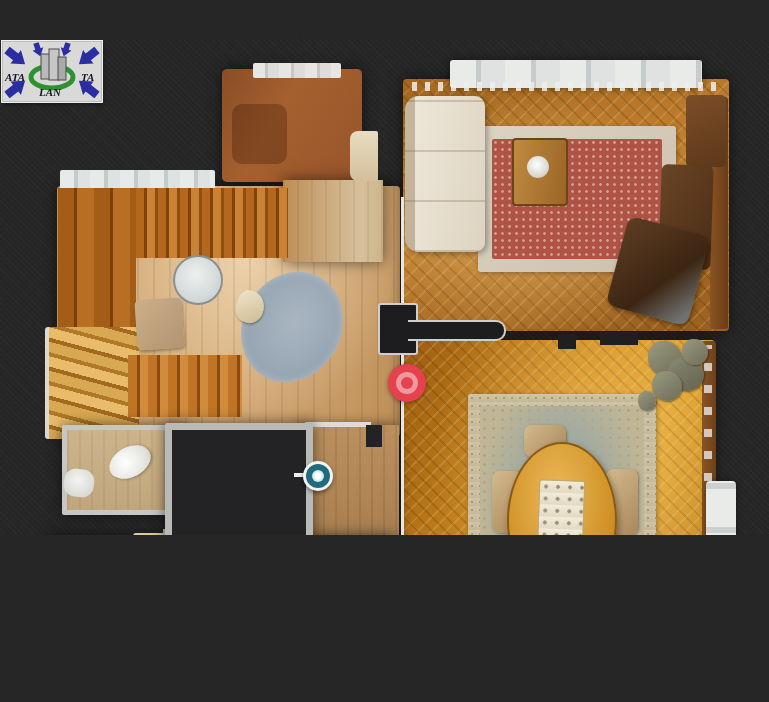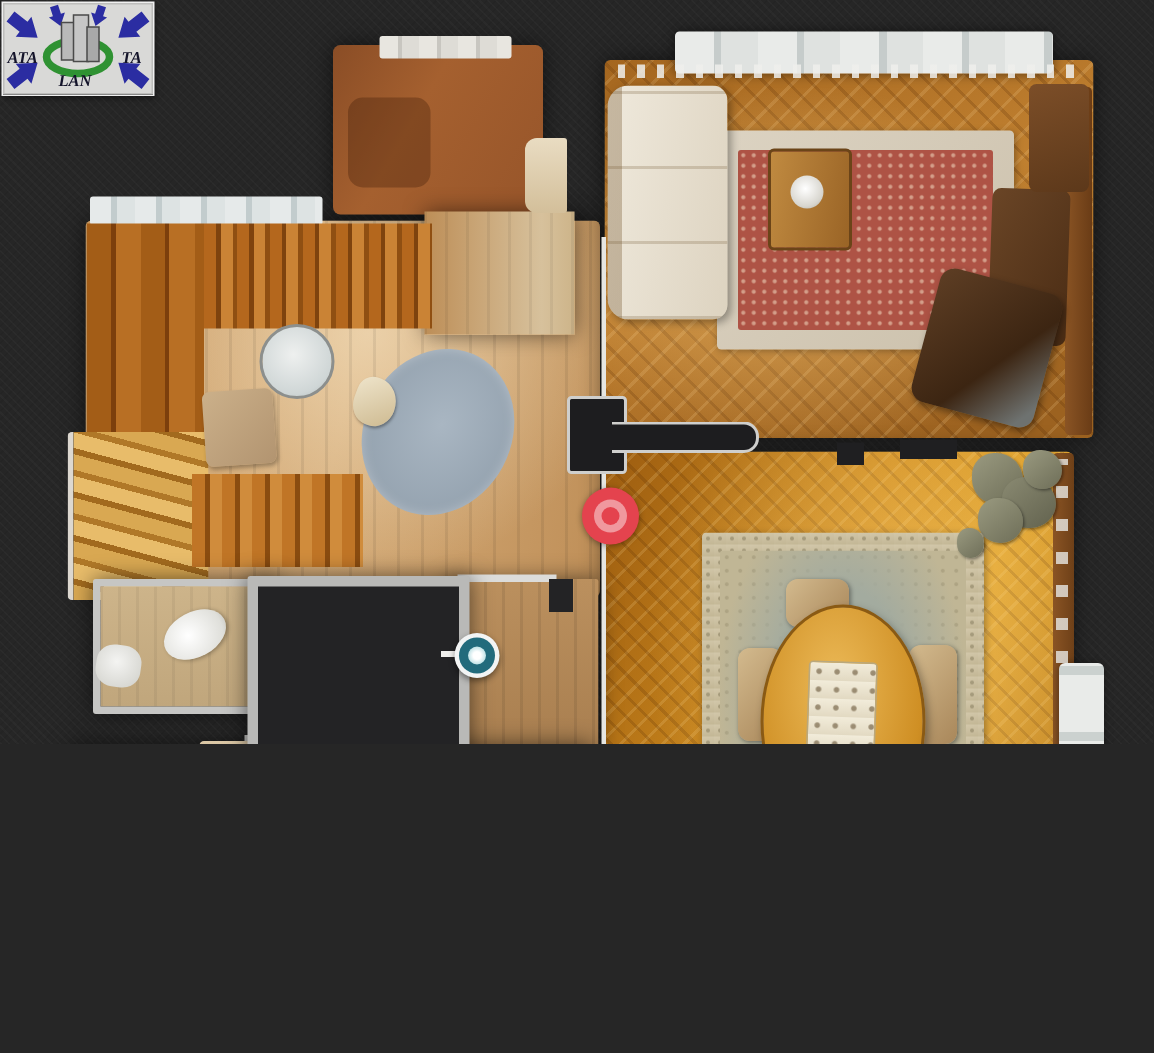--- a/index.html
+++ b/index.html
@@ -1,21 +1,21 @@
 <!DOCTYPE html>
 <html><head>
 <meta charset="utf-8">
 <style>
   html,body{margin:0;padding:0;background:#262626;}
   .stage{position:relative;width:769px;height:496px;overflow:hidden;
     background-color:#262626;
     background-image:
       repeating-linear-gradient(45deg, rgba(255,255,255,0.025) 0 1px, transparent 1px 4px),
       repeating-linear-gradient(-45deg, rgba(0,0,0,0.06) 0 1px, transparent 1px 4px);
-    font-family:"Liberation Sans", sans-serif;}
+    font-family:"Liberation Sans", sans-serif;margin-top:39px;}
   .abs{position:absolute;}
 
   
   .room{box-shadow:0 0 14px rgba(0,0,0,.55);border-radius:4px;}
   .room-living{left:403px;top:40px;width:326px;height:252px;
     background:
       radial-gradient(ellipse at 40% 55%, rgba(255,214,140,.45), rgba(255,214,140,0) 62%),
       repeating-linear-gradient(45deg, rgba(90,45,5,.22) 0 2px, transparent 2px 11px),
       repeating-linear-gradient(-45deg, rgba(255,220,160,.16) 0 2px, transparent 2px 11px),
       linear-gradient(160deg,#a4661f,#c08030 45%,#9c6220 90%);}

